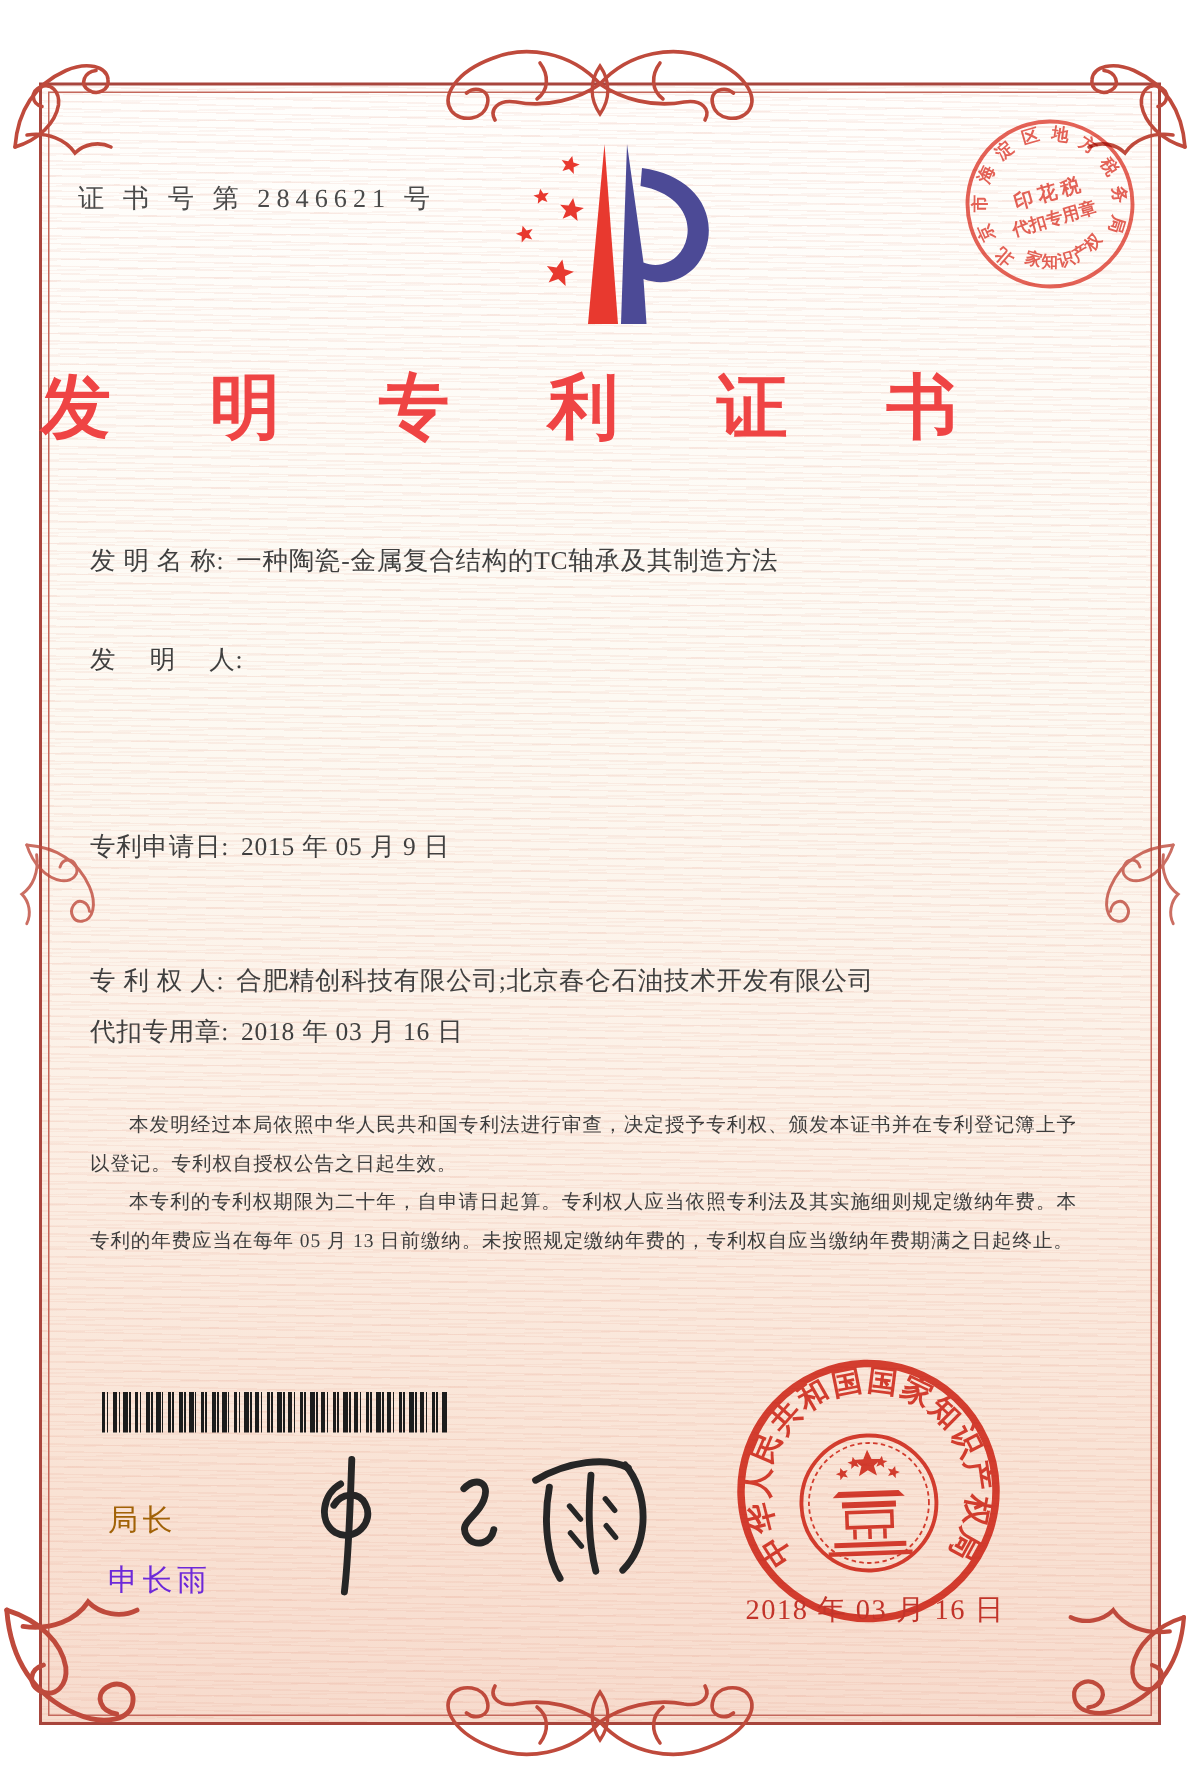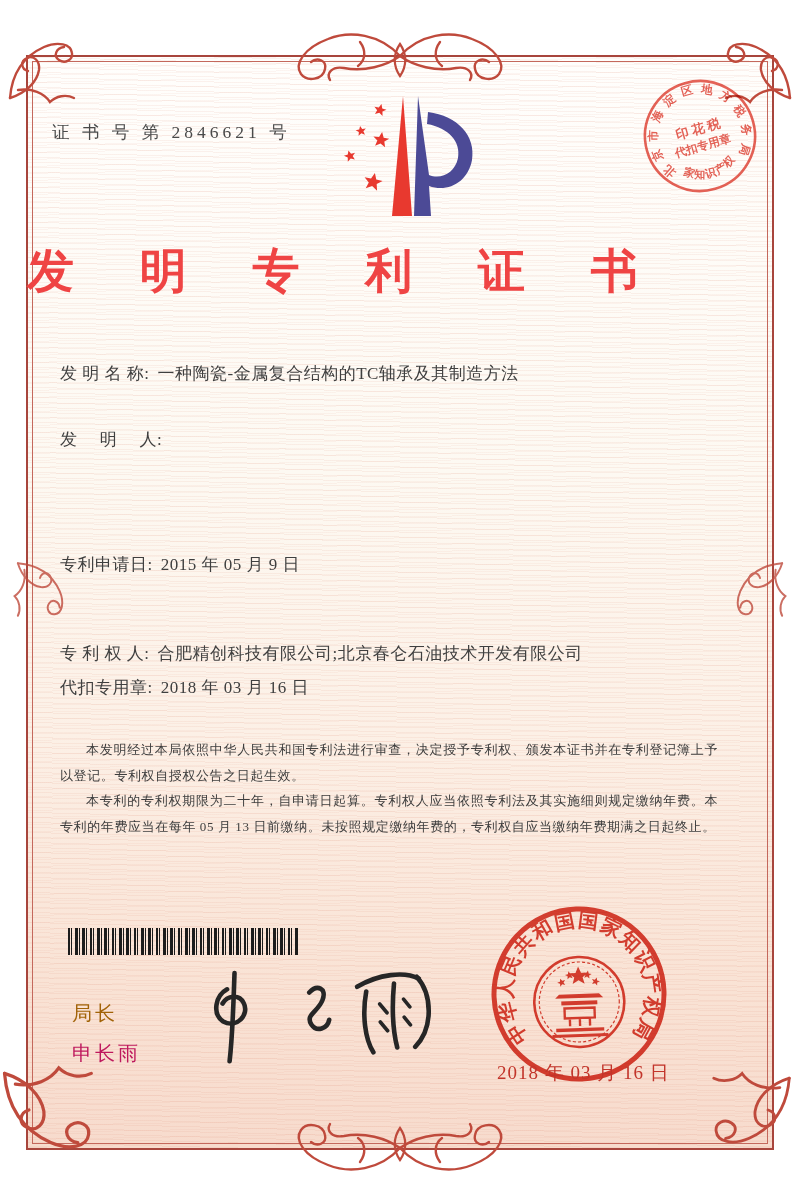--- a/index.html
+++ b/index.html
@@ -51,21 +51,21 @@
       #1c1c1c 0 2px,  transparent 2px 3px,
       #1c1c1c 3px 4px, transparent 4px 7px,
       #1c1c1c 7px 10px, transparent 10px 11px,
       #1c1c1c 11px 12px, transparent 12px 14px,
       #1c1c1c 14px 17px, transparent 17px 18px,
       #1c1c1c 18px 19px, transparent 19px 22px);
   }
 
   
   .issuer-title { position:absolute; left:72px; top:1000px; font-size:20px; color:#a16207; letter-spacing:3px; }
-  .issuer-name  { position:absolute; left:72px; top:1040px; font-size:20px; color:#be185d; letter-spacing:3px; }
+  .issuer-name  { position:absolute; left:72px; top:1040px; font-size:20px; color:#6d28d9; letter-spacing:3px; }
   .signature-box { position:absolute; left:190px; top:960px; width:265px; height:108px; transform:rotate(-2deg); }
 
   
   .tax-stamp {
     position:absolute; left:640px; top:76px; width:120px; height:120px;
     transform:rotate(-16deg); mix-blend-mode:multiply; opacity:0.92;
   }
   .main-seal {
     position:absolute; left:488px; top:903px; width:182px; height:182px;
     transform:rotate(-2deg); mix-blend-mode:multiply; opacity:0.95;

